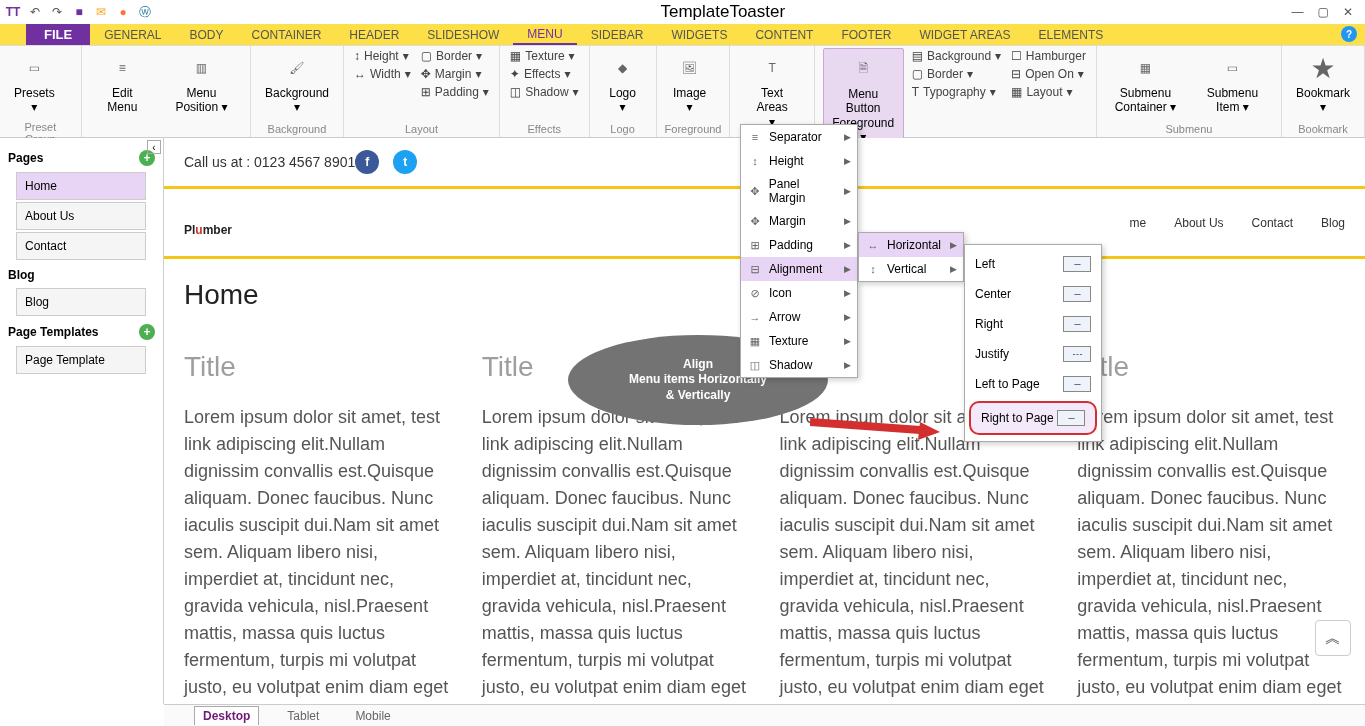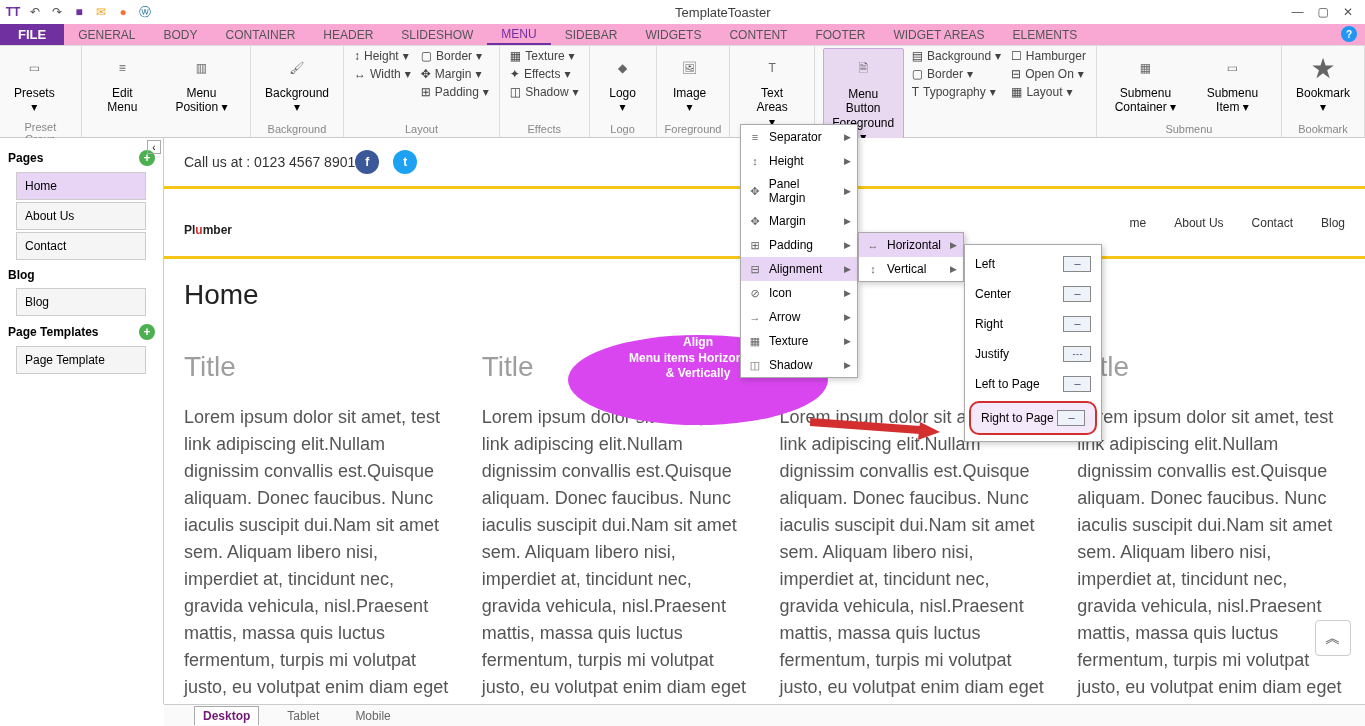--- a/index.html
+++ b/index.html
@@ -1,24 +1,24 @@
 <!DOCTYPE html>
 <html><head>
 <meta charset="utf-8">
 <style>
 * { margin:0; padding:0; box-sizing:border-box; font-family:'Segoe UI',Tahoma,sans-serif; font-size:12px; }
 body { background:#fff; width:1365px; height:726px; overflow:hidden; position:relative; }
 
 .titlebar { height:24px; background:#fff; display:flex; align-items:center; padding:0 4px; }
 .qat { display:flex; gap:4px; align-items:center; }
 .qat-btn { width:18px; height:18px; display:flex; align-items:center; justify-content:center; color:#555; }
-.title-text { flex:1; text-align:center; color:#404040; font-size:13px; }
+.title-text { flex:1; text-align:center; color:#000000; font-size:17px; }
 .win-controls { display:flex; gap:14px; padding-right:8px; color:#555; }
 
-.ribbon-tabs { height:22px; display:flex; align-items:stretch; background:#f9a8d4; border-bottom:1px solid #ddd; position:relative; }
+.ribbon-tabs { height:22px; display:flex; align-items:stretch; background:#fde047; border-bottom:1px solid #ddd; position:relative;padding-left:26px; }
 .file-tab { background:#7030a0; color:#fff; padding:0 18px; display:flex; align-items:center; font-weight:bold; font-size:13px; }
 .rtab { padding:0 14px; display:flex; align-items:center; color:#555; cursor:default; }
 .rtab.active { color:#7030a0; border-bottom:2px solid #7030a0; }
 .help-ico { position:absolute; right:8px; top:2px; width:16px; height:16px; border-radius:50%; background:#2196f3; color:#fff; display:flex; align-items:center; justify-content:center; font-size:10px; font-weight:bold; }
 
 .ribbon { height:92px; background:#f9f9f9; border-bottom:1px solid #ccc; display:flex; }
 .rgroup { border-right:1px solid #ddd; padding:2px 8px 0; display:flex; flex-direction:column; }
 .rgroup-content { flex:1; display:flex; align-items:flex-start; gap:6px; }
 .rgroup-label { text-align:center; color:#888; font-size:11px; padding:2px 0; }
 .bigbtn { display:flex; flex-direction:column; align-items:center; gap:2px; padding:4px 6px; min-width:50px; text-align:center; }
@@ -50,21 +50,21 @@
 .logo .u { color:#d32f2f; }
 .nav { display:flex; gap:28px; font-size:15px; color:#333; }
 .content { padding:20px; }
 .page-title { font-size:28px; font-weight:normal; color:#222; margin-bottom:40px; }
 .cols { display:flex; gap:30px; }
 .col { flex:1; }
 .col h2 { font-size:28px; color:#9e9e9e; font-weight:normal; margin-bottom:21px; }
 .col p { font-size:18px; line-height:1.5; color:#555; }
 
 .annot { position:absolute; left:568px; top:335px; pointer-events:none; }
-.bubble { width:260px; height:90px; background:#d946ef; border-radius:50%; display:flex; align-items:flex-start; justify-content:center; text-align:center; color:#fff; font-weight:bold; font-size:16px; line-height:1.3; }
+.bubble { width:260px; height:90px; background:#737373; border-radius:50%; display:flex; align-items:center; justify-content:center; text-align:center; color:#fff; font-weight:bold; font-size:16px; line-height:1.3; }
 .arrow-line { position:absolute; left:810px; top:412px; width:130px; height:20px; }
 .arrow-line svg line { stroke:#d32f2f; stroke-width:8; }
 .arrow-line svg polygon { fill:#d32f2f; }
 
 .menu-popup { position:absolute; top:124px; left:740px; width:118px; background:#fff; border:1px solid #aaa; box-shadow:2px 2px 6px rgba(0,0,0,0.2); }
 .mp-item { display:flex; align-items:center; padding:4px 6px; gap:6px; }
 .mp-item.sel { background:#e8d5f5; }
 .mp-ico { width:16px; height:16px; display:flex; align-items:center; justify-content:center; color:#666; font-size:11px; }
 .mp-arrow { margin-left:auto; color:#666; font-size:9px; }
 .submenu { position:absolute; top:232px; left:858px; width:106px; background:#fff; border:1px solid #aaa; box-shadow:2px 2px 6px rgba(0,0,0,0.2); }

